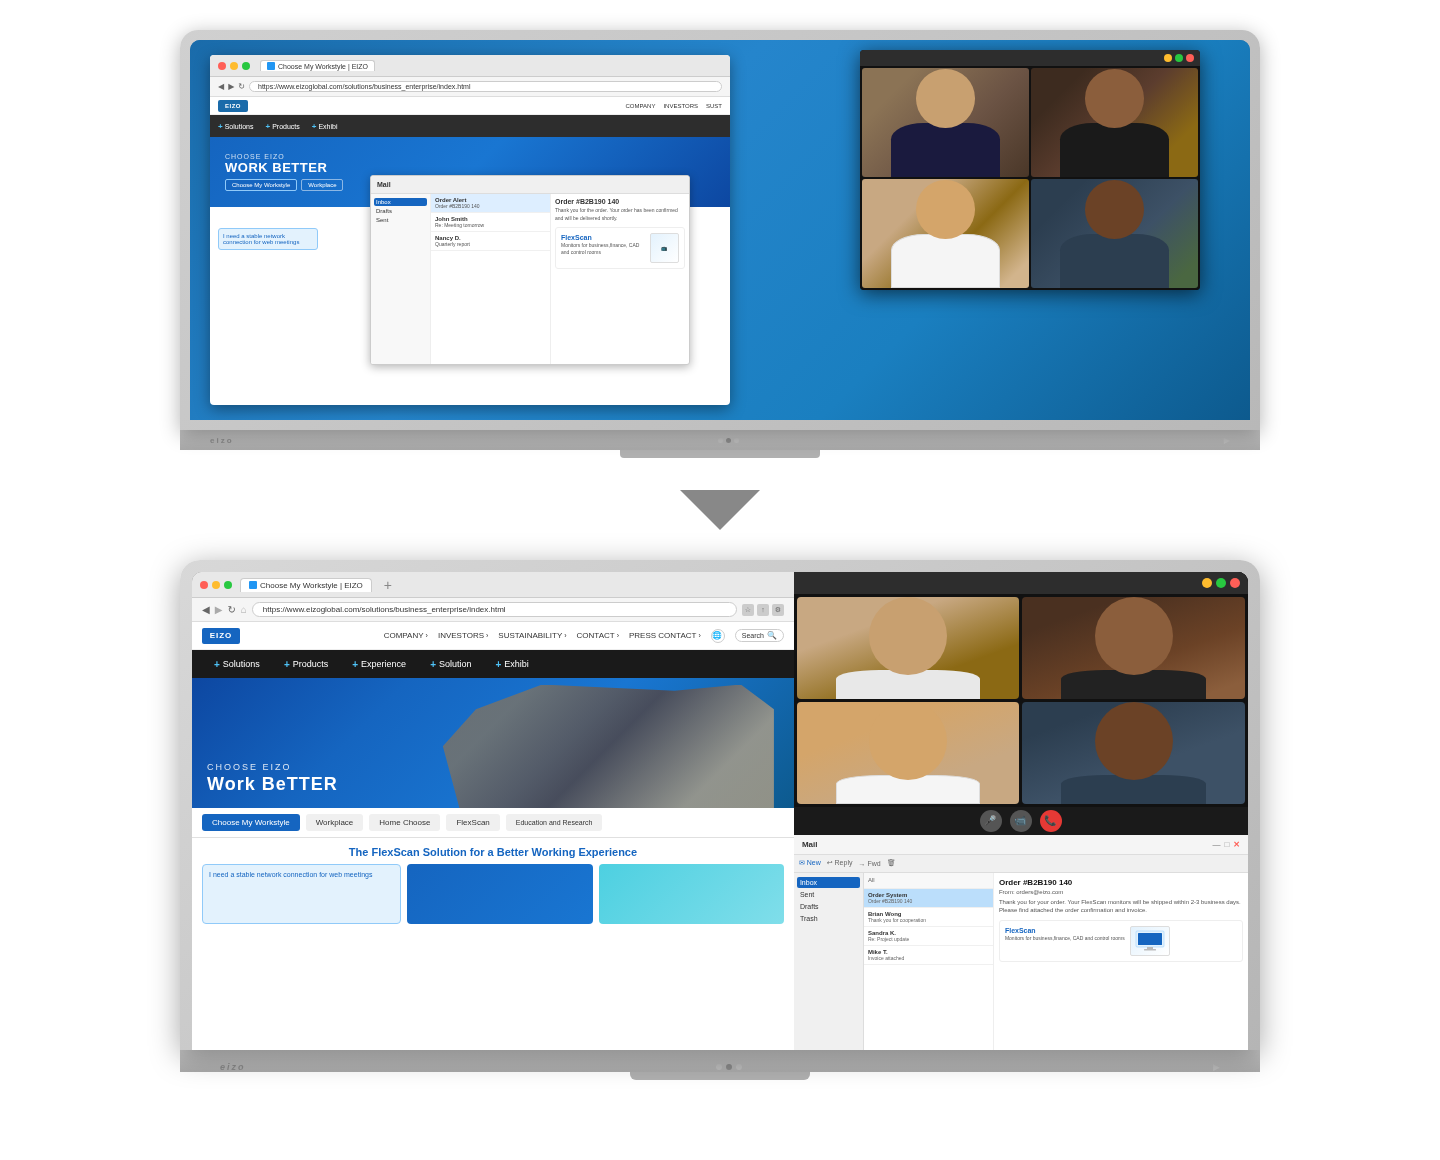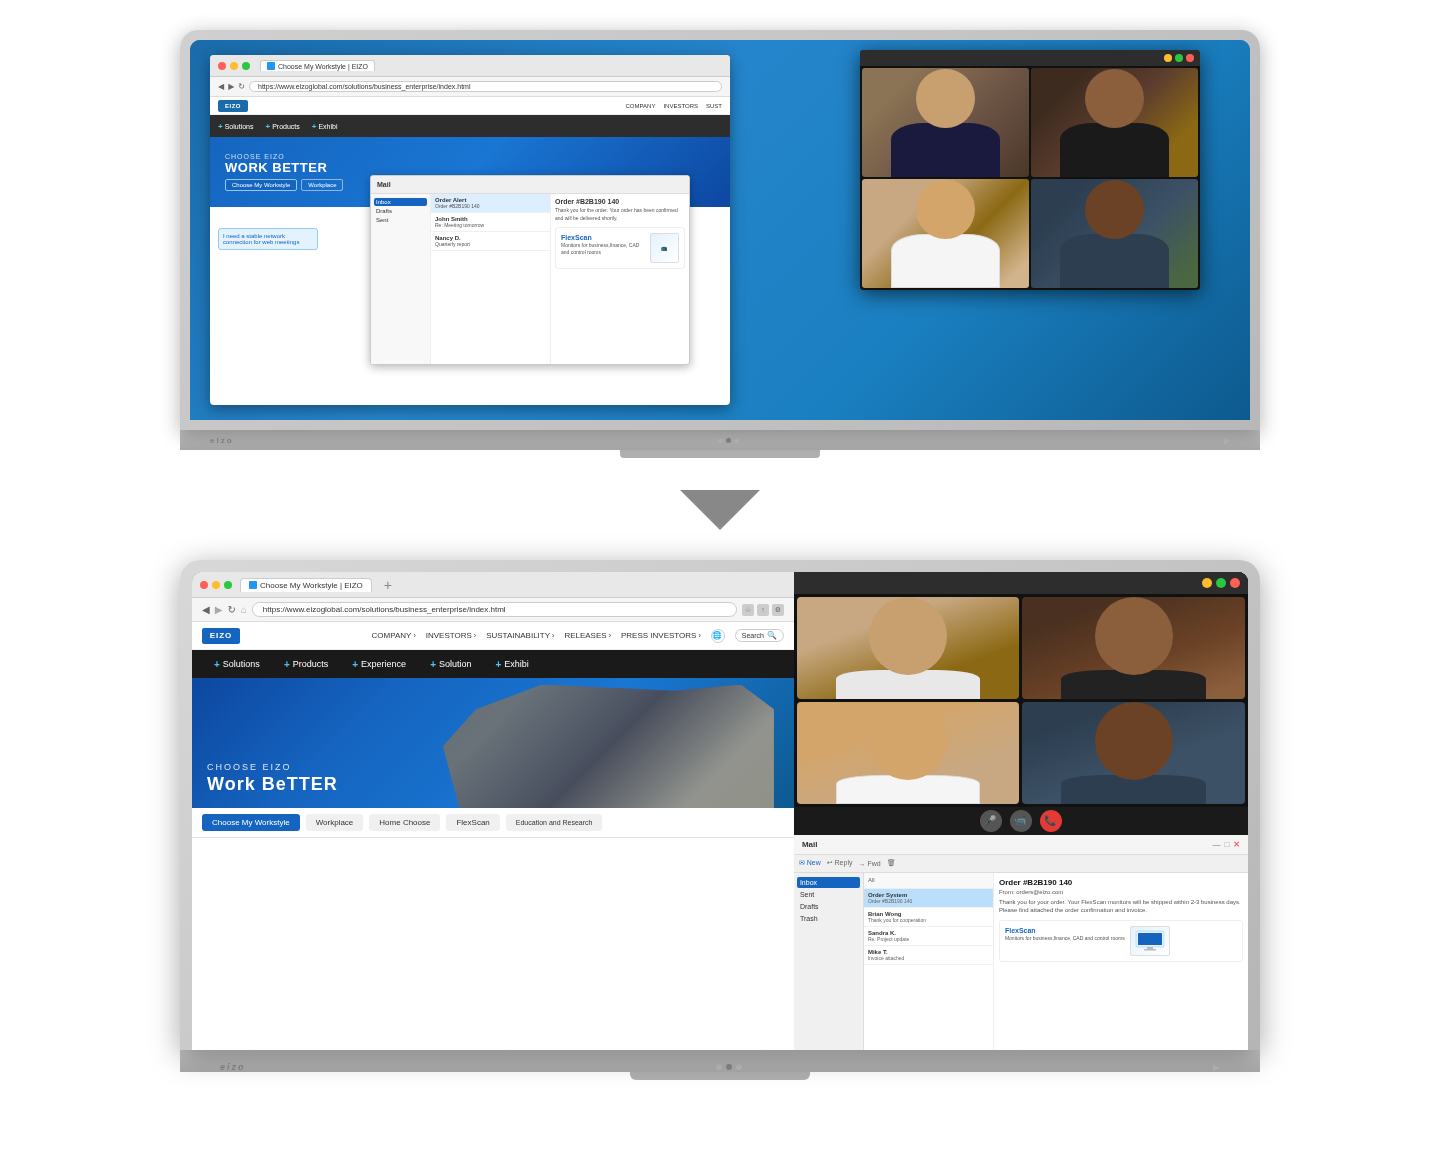--- a/index.html
+++ b/index.html
@@ -1278,25 +1278,25 @@
                 </div>
                 <div class="header-nav-item">
                   <span>INVESTORS</span>
                   <span style="font-size:7px;">›</span>
                 </div>
                 <div class="header-nav-item">
                   <span>SUSTAINABILITY</span>
                   <span style="font-size:7px;">›</span>
                 </div>
                 <div class="header-nav-item">
-                  <span>RELEASES</span>
+                  <span>CONTACT</span>
                   <span style="font-size:7px;">›</span>
                 </div>
                 <div class="header-nav-item">
-                  <span>PRESS INVESTORS</span>
+                  <span>PRESS CONTACT</span>
                   <span style="font-size:7px;">›</span>
                 </div>
                 <div style="width:14px;height:14px;border-radius:50%;border:1px solid #ccc;display:flex;align-items:center;justify-content:center;font-size:8px;color:#666;">🌐</div>
                 <div class="header-search-bottom">
                   <span>Search</span>
                   <span style="font-size:8px;color:#999;">🔍</span>
                 </div>
               </div>
             </div>
 
@@ -1332,20 +1332,30 @@
             </div>
 
             <div class="hero-tabs-bottom">
               <button class="hero-tab active">Choose My Workstyle</button>
               <button class="hero-tab">Workplace</button>
               <button class="hero-tab">Home Choose</button>
               <button class="hero-tab">FlexScan</button>
               <button class="hero-tab" style="font-size:7px;">Education and Research</button>
             </div>
 
+            <div class="website-body-bottom">
+              <div class="flexscan-title-bottom">The FlexScan Solution for a Better Working Experience</div>
+              <div class="product-cards-bottom">
+                <div class="product-card-bottom card-network">
+                  <div class="network-text">I need a stable network connection for web meetings</div>
+                </div>
+                <div class="product-card-bottom card-blue"></div>
+                <div class="product-card-bottom card-blue" style="background:linear-gradient(135deg,#4dd0e1,#80deea);"></div>
+              </div>
+            </div>
 
           </div>
 
           <div class="screen-right-bottom">
 
             <div class="vc-panel-bottom">
               <div class="vc-titlebar-bottom">
                 <div class="vc-btn-bottom min"></div>
                 <div class="vc-btn-bottom max"></div>
                 <div class="vc-btn-bottom close"></div>

